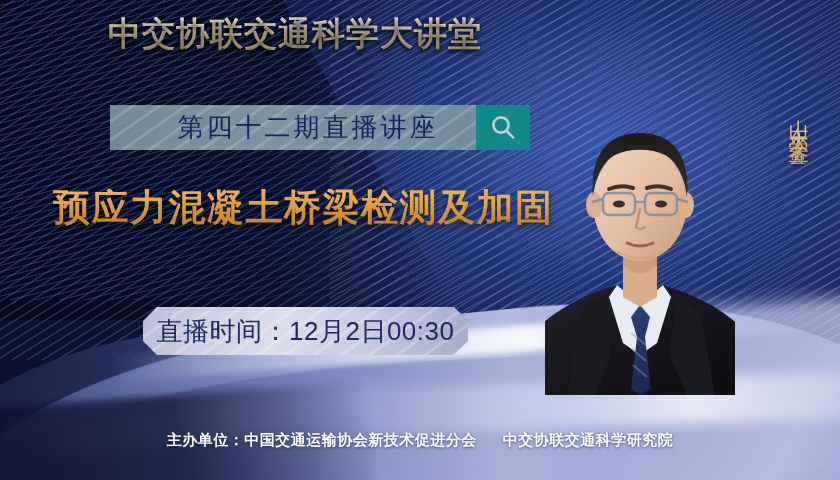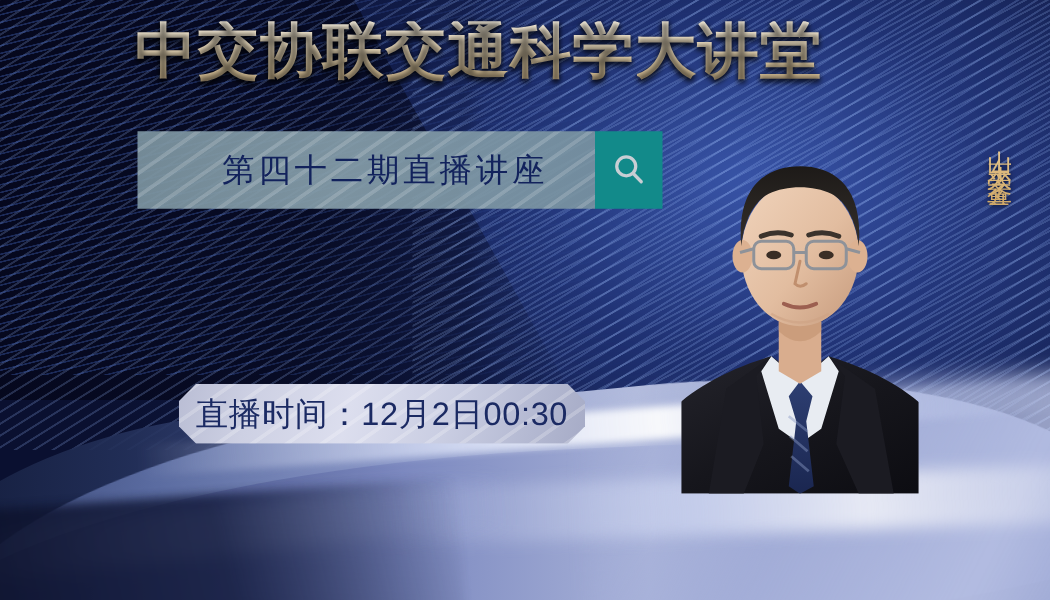--- a/index.html
+++ b/index.html
@@ -151,40 +151,40 @@
     background: linear-gradient(120deg, rgba(150,162,210,0) 0%, rgba(168,178,220,0.55) 40%, rgba(196,204,236,0.75) 75%, rgba(176,186,226,0.6) 100%);
     transform: rotate(-3deg);
     filter: blur(8px);
   }
 
   
   .main-title {
     position: absolute;
     left: 108px;
     top: 17px;
-    font-size: 49px;
+    font-size: 33px;
     font-weight: bold;
     letter-spacing: 1px;
     line-height: 1;
     color: #ecdcbd;
     background: linear-gradient(180deg, #fbf3e2 0%, #ecdcbd 42%, #d7c29a 78%, #c9b189 100%);
     -webkit-background-clip: text;
     background-clip: text;
     -webkit-text-fill-color: transparent;
     text-shadow: 0 2px 4px rgba(0,0,0,0.55);
     filter: drop-shadow(0 1px 2px rgba(0,0,0,0.6));
     white-space: nowrap;
   }
 
   .subtitle-bar {
     position: absolute;
     left: 110px;
     top: 105px;
     width: 420px;
-    height: 62px;
+    height: 45px;
     display: flex;
     align-items: stretch;
   }
   .subtitle-bar-bg {
     flex: 1;
     position: relative;
     background: linear-gradient(100deg, rgba(124,148,160,0.92) 0%, rgba(134,158,170,0.92) 45%, rgba(120,146,160,0.92) 100%);
     overflow: hidden;
     display: flex;
     align-items: center;
@@ -444,26 +444,30 @@
       <span class="subtitle-text">第四十二期直播讲座</span>
     </div>
     <div class="search-box">
       <svg width="30" height="30" viewBox="0 0 30 30" fill="none" stroke="#c8ced4" stroke-width="2.6">
         <circle cx="13" cy="12" r="7.6"></circle>
         <line x1="18.6" y1="17.8" x2="25" y2="24.4" stroke-linecap="round"></line>
       </svg>
     </div>
   </div>
 
+  <div class="topic-title">预应力混凝土桥梁检测及加固</div>
 
   <div class="time-pill">
     <span class="time-text">直播时间：12月2日00:30</span>
   </div>
 
   <div class="v-institution">山东大学齐鲁交通学院</div>
   <div class="v-speaker">
     <span>张峰</span>
     <span class="v-gap"></span>
     <span>教授</span>
   </div>
 
+  <div class="footer">
+    <span>主办单位：</span><span>中国交通运输协会新技术促进分会</span><span class="sep"></span><span>中交协联交通科学研究院</span>
+  </div>
 
 </div>
 
 </body></html>

